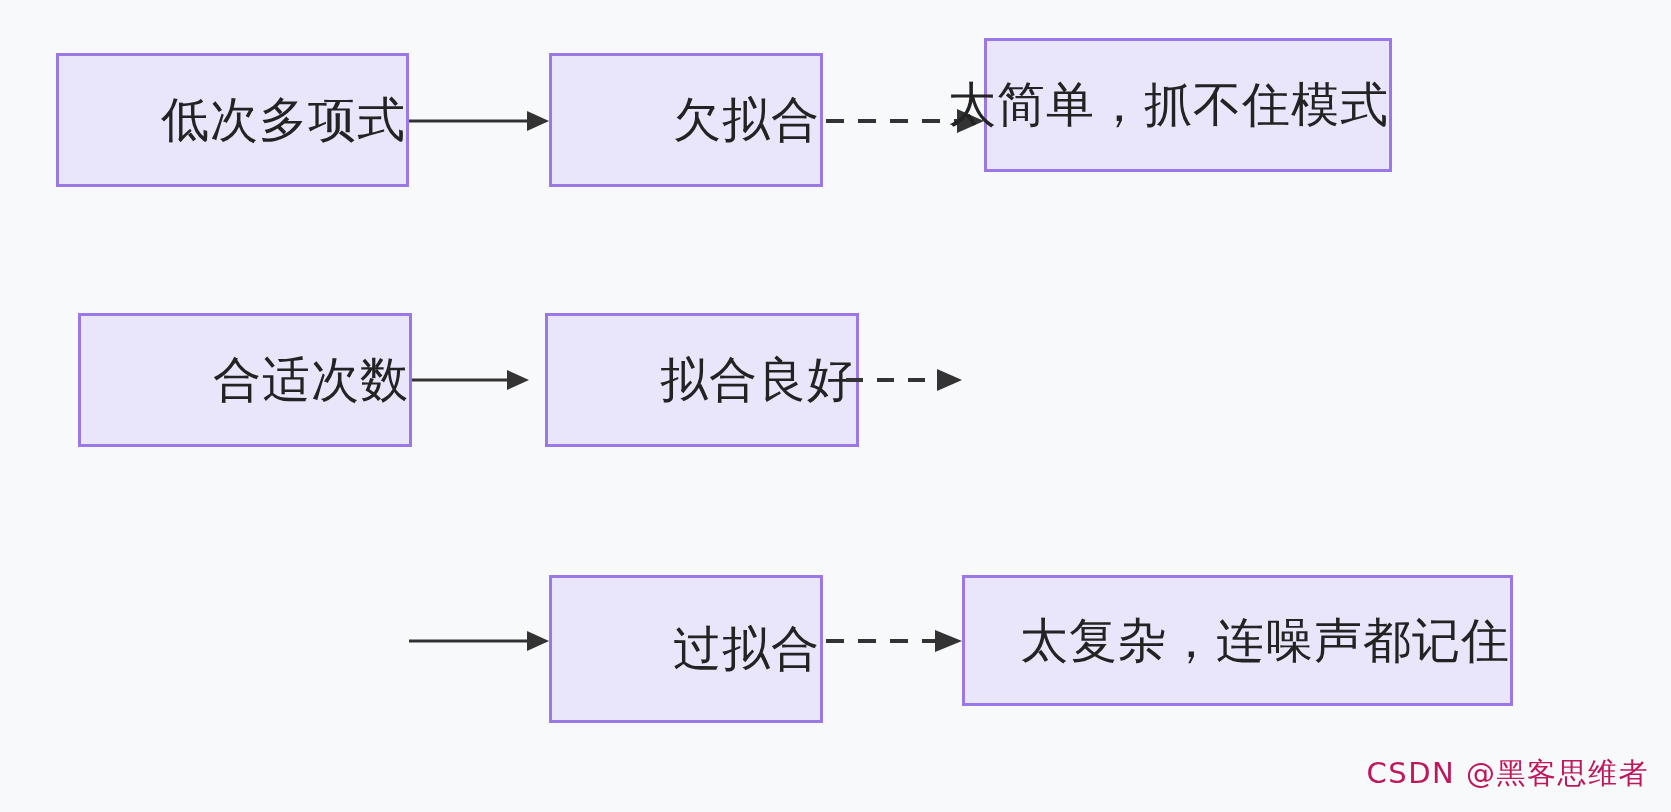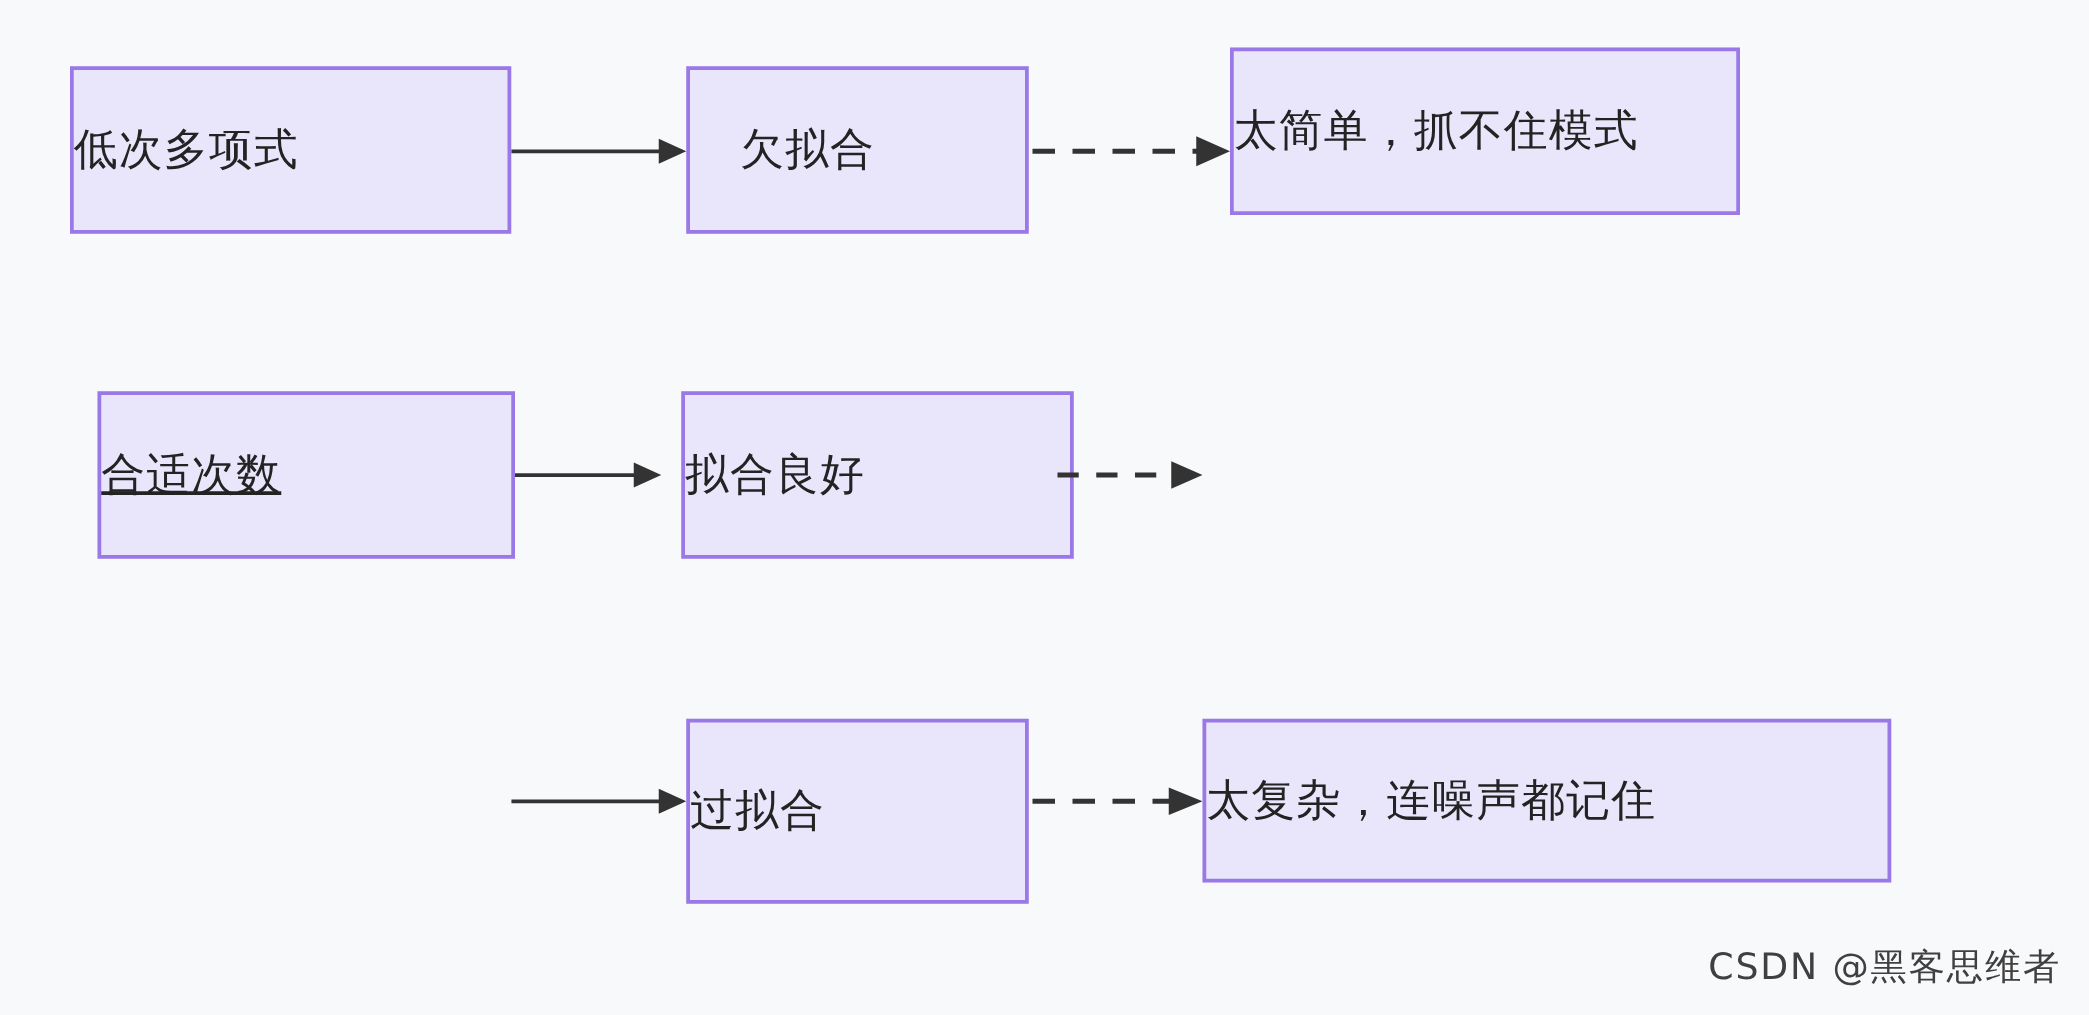--- a/index.html
+++ b/index.html
@@ -19,49 +19,49 @@
     height: 812px;
     background: #f8f9fb;
   }
   .node {
     position: absolute;
     box-sizing: border-box;
     background: #e9e5fb;
     border: 3px solid #9a78e8;
     display: flex;
     align-items: center;
-    justify-content: flex-start;
+    justify-content: flex-end;
     color: #232323;
-    font-size: 35px;
+    font-size: 48px;
     letter-spacing: 1px;
     line-height: 1.2;
     white-space: nowrap;
   }
   
   .r1c1 { left: 56px;  top: 53px;  width: 353px; height: 134px; }
   .r1c2 { left: 549px; top: 53px;  width: 274px; height: 134px; padding-left: 40px; }
   .r1c3 { left: 984px; top: 38px;  width: 408px; height: 134px; }
   
-  .r2c1 { left: 78px;  top: 313px; width: 334px; height: 134px; text-decoration: underline; }
+  .r2c1 { left: 78px;  top: 313px; width: 334px; height: 134px; }
   .r2c2 { left: 529px; top: 313px; width: 314px; height: 134px; margin-left: 16px; }
   .r2c3 { left: 962px; top: 313px; width: 551px; height: 134px; }
   
   .r3c1 { left: 56px;  top: 575px; width: 353px; height: 131px; }
   .r3c2 { left: 549px; top: 575px; width: 274px; height: 148px; }
   .r3c3 { left: 962px; top: 575px; width: 551px; height: 131px; }
 
   .connector {
     position: absolute;
     pointer-events: none;
   }
   .watermark {
     position: absolute;
     right: 22px;
     bottom: 18px;
-    color: #404040;
+    color: #be185d;
     font-size: 29px;
     letter-spacing: 1.5px;
     white-space: nowrap;
     user-select: none;
   }
 </style>
 </head>
 <body>
 
 <div id="canvas">

